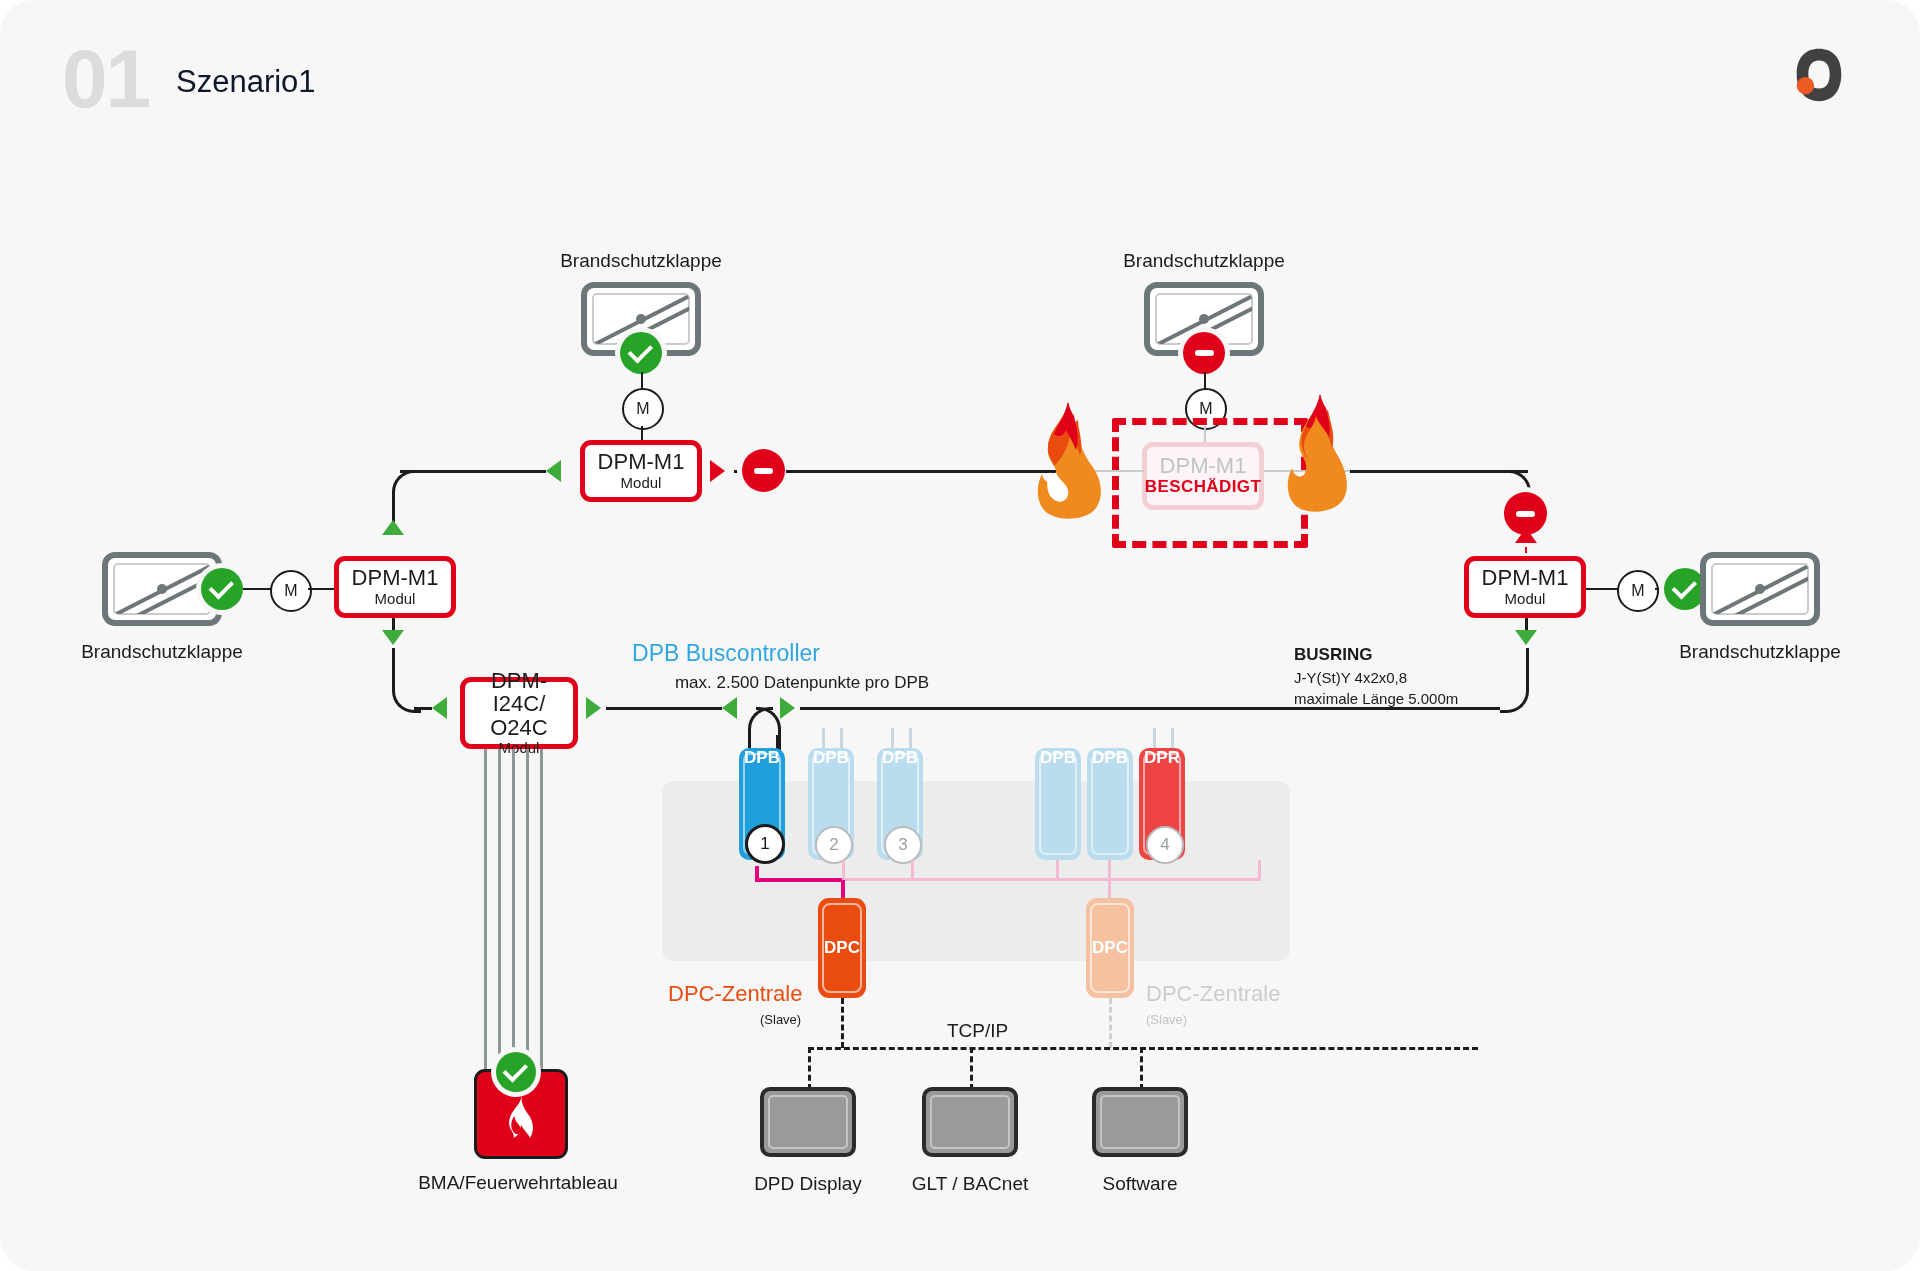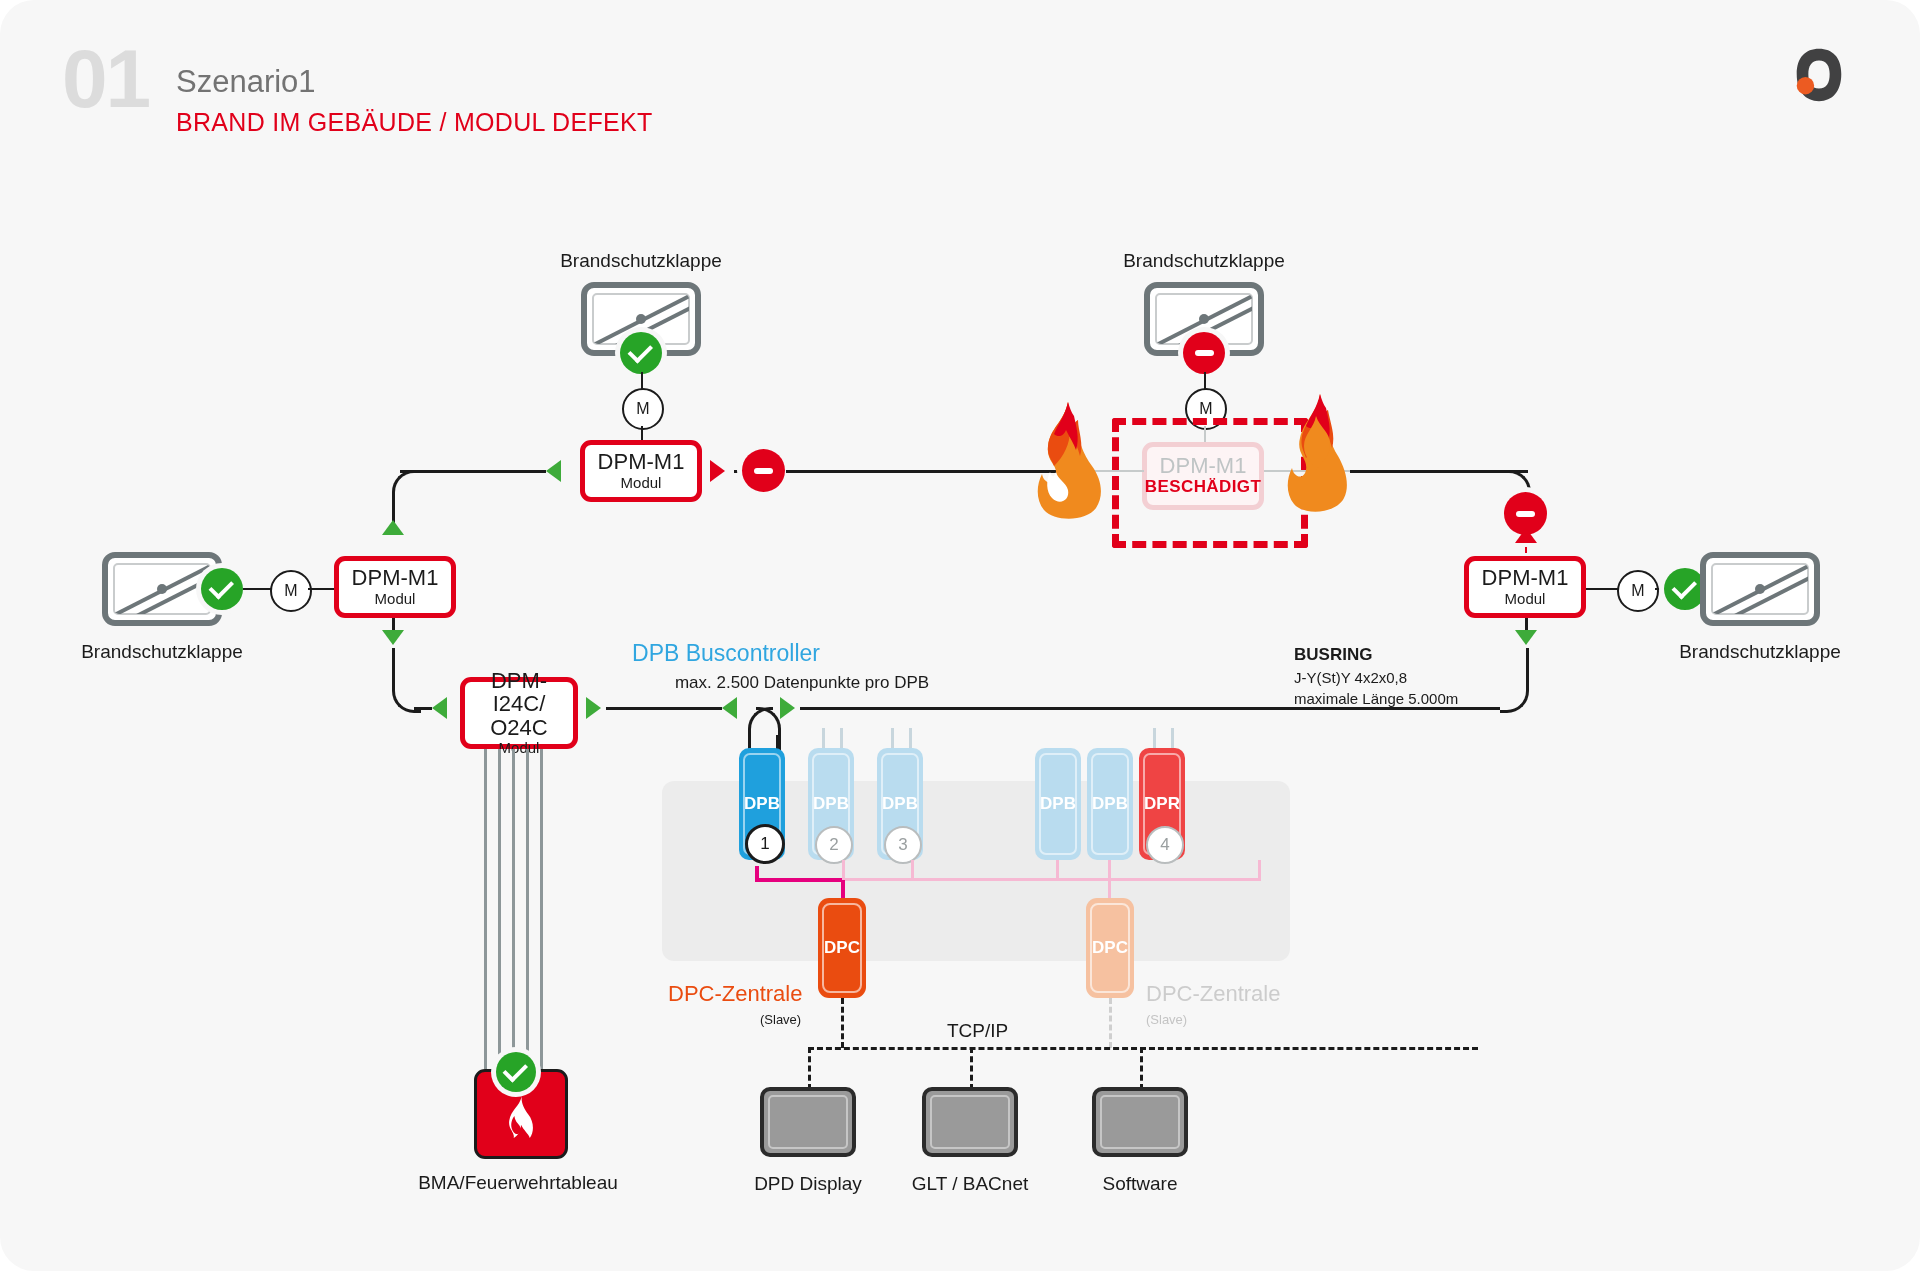--- a/index.html
+++ b/index.html
@@ -2,21 +2,21 @@
 <html><head>
 <meta charset="utf-8">
 <style>
   html,body{margin:0;padding:0;background:#fff;}
   body{font-family:"Liberation Sans",sans-serif;}
   #stage{position:relative;width:1920px;height:1271px;background:#fff;overflow:hidden;}
   #card{position:absolute;left:0;top:0;width:1920px;height:1271px;background:#f7f7f7;border-radius:34px;}
 
   
   .hdr-num{position:absolute;left:62px;top:38px;font-size:82px;font-weight:bold;color:#dcdcdc;letter-spacing:-2px;line-height:1;}
-  .hdr-t1{position:absolute;left:176px;top:66px;font-size:31px;color:#737373;line-height:1;}
+  .hdr-t1{position:absolute;left:176px;top:66px;font-size:31px;color:#0f172a;line-height:1;}
   .hdr-t2{position:absolute;left:176px;top:110px;font-size:25px;color:#e1001a;letter-spacing:.3px;line-height:1;}
 
   .logo{position:absolute;left:1788px;top:44px;width:62px;height:62px;}
 
   
   .lbl{position:absolute;font-size:19px;color:#1b1b1b;white-space:nowrap;}
   .lbl.sm{font-size:15px;}
   .lbl.xs{font-size:13px;}
   .lbl.c{transform:translateX(-50%);}
 
@@ -70,21 +70,21 @@
   .mod.dead .n1{color:#bfc4c5;}
   .mod.dead .n2{color:#e1001a;font-size:17px;font-weight:bold;letter-spacing:.4px;}
 
   .dashbox{position:absolute;border:7px dashed #e1001a;border-radius:3px;}
 
   
   .flame{position:absolute;}
 
   
   .grayband{position:absolute;background:#ececec;border-radius:12px;}
-  .dpb{position:absolute;width:46px;border-radius:10px;display:flex;align-items:center;justify-content:center;
+  .dpb{position:absolute;width:46px;border-radius:10px;display:flex;justify-content:center;
        font-size:17px;font-weight:bold;color:#fff;box-sizing:border-box;}
   .dpb::before{content:"";position:absolute;left:4px;top:5px;right:4px;bottom:5px;border:2px solid rgba(255,255,255,.55);border-radius:7px;}
   .dpb span{position:relative;z-index:2;}
   .pin{position:absolute;width:0;border-left:3px solid #8d9799;}
   .pin.dim{border-left-color:#c8d6dd;}
   .numbadge{position:absolute;width:34px;height:34px;border-radius:50%;background:#fff;border:2px solid #b9bdbe;
             display:flex;align-items:center;justify-content:center;font-size:17px;color:#9a9fa0;}
   .numbadge.active{border-color:#1b1b1b;color:#1b1b1b;border-width:3px;}
 
   
@@ -110,21 +110,20 @@
   .wires i{position:absolute;top:0;bottom:0;width:0;border-left:3px solid #8d9799;}
 </style>
 </head>
 <body>
 
 <div id="stage">
   <div id="card"></div>
 
   <div class="hdr-num">01</div>
   <div class="hdr-t1">Szenario1</div>
-  <div class="hdr-t2">BRAND IM GEBÄUDE / MODUL DEFEKT</div>
 
   <svg class="logo" viewBox="0 0 64 64">
     <path d="M32 5 C46 5 55 14 55 31 C55 49 46 59 32 59 C18 59 9 49 9 31 C9 14 18 5 32 5 Z
              M32 17 C24 17 21 23 21 31 C21 40 24 46 32 46 C40 46 43 40 43 31 C43 23 40 17 32 17 Z" fill="#414142" fill-rule="evenodd"></path>
     <circle cx="18" cy="43" r="9" fill="#ec5b22"></circle>
   </svg>
 
   <div class="lbl c" style="left:641px;top:250px;">Brandschutzklappe</div>
   <div class="damper" style="left:581px;top:282px;">
     <div class="blade">

